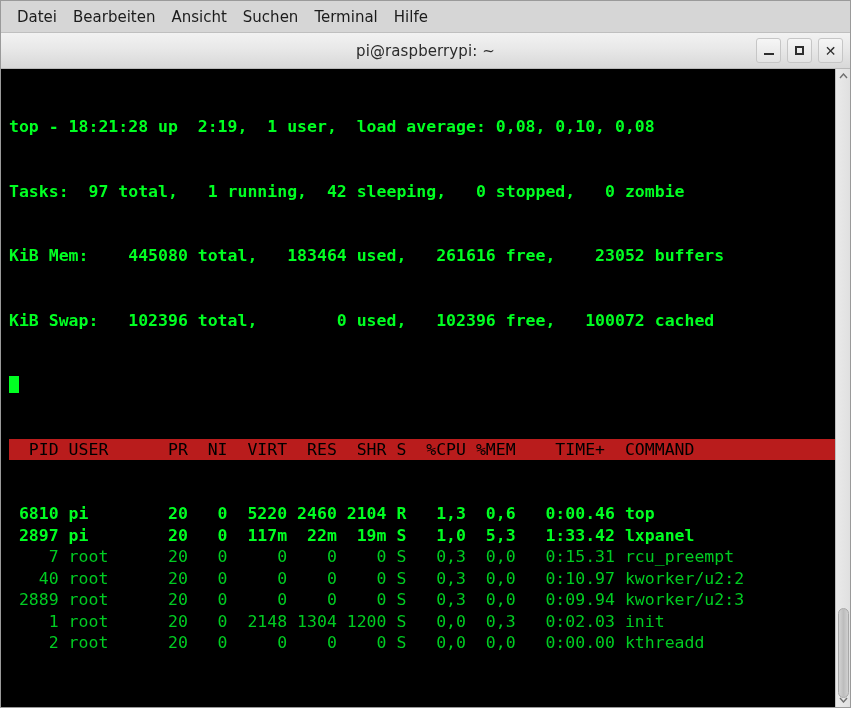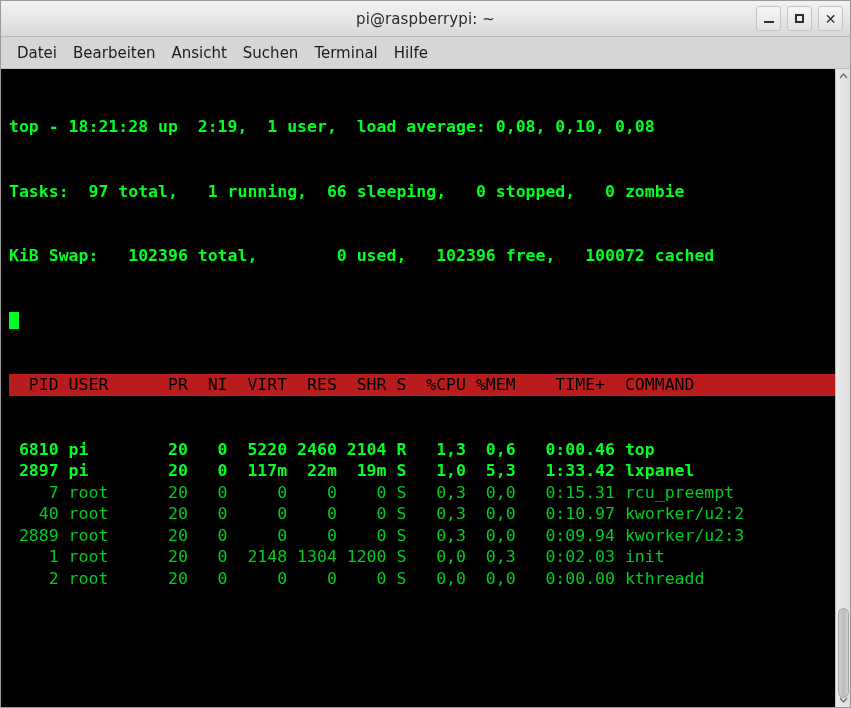--- a/index.html
+++ b/index.html
@@ -162,49 +162,50 @@
     background: linear-gradient(to right, #d2d2d2, #bdbdbd 50%, #d0d0d0);
     border: 1px solid #a8a8a8;
     cursor: pointer;
   }
 </style>
 </head>
 <body>
 
 <div id="window">
 
-  <div id="titlebar">
-    <div id="title-text">pi@raspberrypi: ~</div>
-    <div id="winbuttons">
-      <div class="winbtn">
-        <span class="glyph-min"></span>
-      </div>
-      <div class="winbtn">
-        <span class="glyph-max"></span>
-      </div>
-      <div class="winbtn">
-        <span class="glyph-close">✕</span>
-      </div>
-    </div>
-  </div>
-
   <div id="menubar">
     <div class="menu-item">Datei</div>
     <div class="menu-item">Bearbeiten</div>
     <div class="menu-item">Ansicht</div>
     <div class="menu-item">Suchen</div>
     <div class="menu-item">Terminal</div>
     <div class="menu-item">Hilfe</div>
   </div>
 
+  <div id="titlebar">
+    <div id="title-text">pi@raspberrypi: ~</div>
+    <div id="winbuttons">
+      <div class="winbtn">
+        <span class="glyph-min"></span>
+      </div>
+      <div class="winbtn">
+        <span class="glyph-max"></span>
+      </div>
+      <div class="winbtn">
+        <span class="glyph-close">✕</span>
+      </div>
+    </div>
+  </div>
+
   <div id="termwrap">
 
     <div id="terminal">
       <span class="line bold">top - 18:21:28 up  2:19,  1 user,  load average: 0,08, 0,10, 0,08</span>
-      <span class="line bold">Tasks:  97 total,   1 running,  66 sleeping,   0 stopped,   0 zombie</span>
+      <span class="line bold">Tasks:  97 total,   1 running,  42 sleeping,   0 stopped,   0 zombie</span>
+      <span class="line bold">KiB Mem:    445080 total,   183464 used,   261616 free,    23052 buffers</span>
       <span class="line bold">KiB Swap:   102396 total,        0 used,   102396 free,   100072 cached</span>
       <span class="line"><span class="cursor"></span></span>
       <span class="line"><span class="hdrrow">  PID USER      PR  NI  VIRT  RES  SHR S  %CPU %MEM    TIME+  COMMAND        </span></span>
       <span id="rows"><span class="line bold"> 6810 pi        20   0  5220 2460 2104 R   1,3  0,6   0:00.46 top</span><span class="line bold"> 2897 pi        20   0  117m  22m  19m S   1,0  5,3   1:33.42 lxpanel</span><span class="line">    7 root      20   0     0    0    0 S   0,3  0,0   0:15.31 rcu_preempt</span><span class="line">   40 root      20   0     0    0    0 S   0,3  0,0   0:10.97 kworker/u2:2</span><span class="line"> 2889 root      20   0     0    0    0 S   0,3  0,0   0:09.94 kworker/u2:3</span><span class="line">    1 root      20   0  2148 1304 1200 S   0,0  0,3   0:02.03 init</span><span class="line">    2 root      20   0     0    0    0 S   0,0  0,0   0:00.00 kthreadd</span></span>
     </div>
 
     <div id="scrollbar">
       <div class="sb-arrow">
         <svg width="9" height="6" viewBox="0 0 9 6">
           <path d="M1 5 L4.5 1 L8 5" fill="none" stroke="#707070" stroke-width="1.4"></path>

